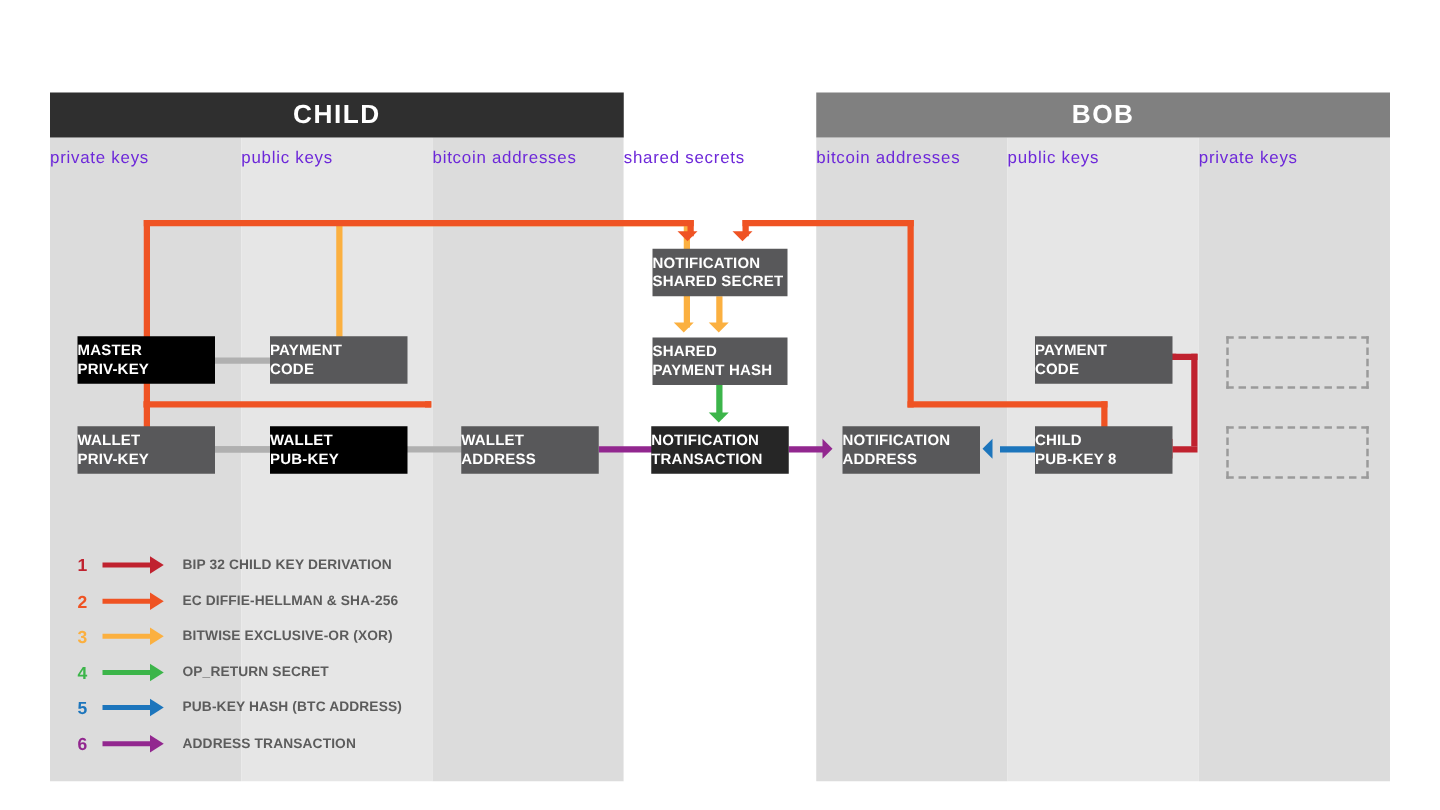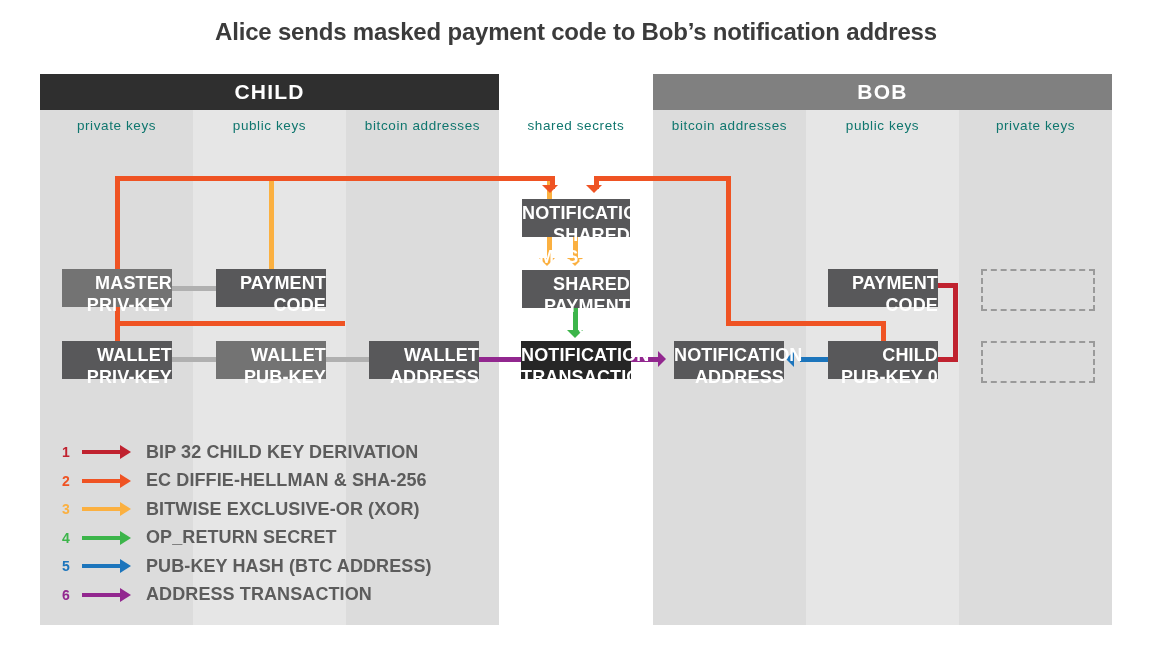--- a/index.html
+++ b/index.html
@@ -3,51 +3,50 @@
 <meta charset="utf-8">
 <style>
   html,body{margin:0;padding:0;background:#ffffff;}
   body{width:1152px;height:648px;font-family:"Liberation Sans",sans-serif;position:relative;overflow:hidden;}
   #stage{position:absolute;left:0;top:0;width:1152px;height:648px;}
 
   .title{position:absolute;left:0;top:18px;width:1152px;text-align:center;
     font-size:24px;font-weight:bold;color:#3b3b3b;letter-spacing:-0.2px;}
 
   .col{position:absolute;top:110px;height:515px;}
-  .colhdr{position:absolute;top:118px;font-size:13.5px;color:#0f766e;
-    text-align:center;letter-spacing:0.6px;}
+  .colhdr{position:absolute;top:118px;font-size:13.5px;color:#6d28d9;
+    letter-spacing:0.6px;}
 
   .partybar{position:absolute;top:74px;height:36px;color:#fff;
     font-size:21px;font-weight:bold;letter-spacing:1.2px;
     display:flex;align-items:center;justify-content:center;}
 
   .box{position:absolute;display:flex;align-items:center;justify-content:center;
-    text-align:right;color:#ffffff;font-weight:bold;font-size:18px;
+    text-align:left;color:#ffffff;font-weight:bold;font-size:12px;
     line-height:1.22;letter-spacing:0.15px;}
   .box.dark{background:#58585a;}
-  .box.light{background:#737373;}
+  .box.light{background:#000000;}
   .box.black{background:#262626;}
   .box.ghost{background:transparent;border:2px dashed #9a9a9a;}
 
   .seg{position:absolute;}
 
   .legend{position:absolute;left:62px;top:438px;}
   .lrow{position:relative;height:28.5px;display:flex;align-items:center;}
   .lnum{width:20px;font-size:14px;font-weight:bold;text-align:left;}
   .lline{position:relative;width:52px;height:14px;margin-right:12px;}
   .lbar{position:absolute;left:0;top:5px;width:40px;height:4px;}
   .lhead{position:absolute;left:38px;top:0;width:0;height:0;
     border-top:7px solid transparent;border-bottom:7px solid transparent;}
-  .ltxt{font-size:18px;font-weight:bold;color:#5c5c5c;letter-spacing:0.1px;white-space:nowrap;}
+  .ltxt{font-size:11px;font-weight:bold;color:#5c5c5c;letter-spacing:0.1px;white-space:nowrap;}
 </style>
 </head>
 <body>
 
 <div id="stage">
-  <div class="title">Alice sends masked payment code to Bob’s notification address</div>
   <div id="columns">
       <div class="col" style="left: 40px; width: 153px; background: rgb(220, 220, 220);"></div>
       <div class="col" style="left: 193px; width: 153px; background: rgb(230, 230, 230);"></div>
       <div class="col" style="left: 346px; width: 153px; background: rgb(220, 220, 220);"></div>
       <div class="col" style="left: 499px; width: 154px; background: rgb(255, 255, 255);"></div>
       <div class="col" style="left: 653px; width: 153px; background: rgb(220, 220, 220);"></div>
       <div class="col" style="left: 806px; width: 153px; background: rgb(230, 230, 230);"></div>
       <div class="col" style="left: 959px; width: 153px; background: rgb(220, 220, 220);"></div>
     </div>
   <div id="partybars">
@@ -102,26 +101,26 @@
       <div class="seg" style="left: 479px; top: 357px; width: 44px; height: 5px; background: rgb(146, 39, 143);"></div>
       <div class="seg" style="left: 631px; top: 357px; width: 30px; height: 5px; background: rgb(146, 39, 143);"></div>
       <div class="seg" style="left: 658px; top: 351px; width: 0px; height: 0px; border-top: 8px solid transparent; border-bottom: 8px solid transparent; border-left: 8px solid rgb(146, 39, 143);"></div>
     </div>
   <div id="boxes">
       <div class="box light" style="left: 62px; top: 269px; width: 110px; height: 38px; display: block; padding-top: 4.1px; box-sizing: border-box;"><span>MASTER</span><br><span>PRIV-KEY</span></div>
       <div class="box dark" style="left: 216px; top: 269px; width: 110px; height: 38px; display: block; padding-top: 4.1px; box-sizing: border-box;"><span>PAYMENT</span><br><span>CODE</span></div>
       <div class="box dark" style="left: 62px; top: 341px; width: 110px; height: 38px; display: block; padding-top: 4.1px; box-sizing: border-box;"><span>WALLET</span><br><span>PRIV-KEY</span></div>
       <div class="box light" style="left: 216px; top: 341px; width: 110px; height: 38px; display: block; padding-top: 4.1px; box-sizing: border-box;"><span>WALLET</span><br><span>PUB-KEY</span></div>
       <div class="box dark" style="left: 369px; top: 341px; width: 110px; height: 38px; display: block; padding-top: 4.1px; box-sizing: border-box;"><span>WALLET</span><br><span>ADDRESS</span></div>
-      <div class="box dark" style="left: 522px; top: 199px; width: 108px; height: 38px; display: block; padding-top: 4.1px; box-sizing: border-box;"><span>NOTIFICATION</span><br><span>SHARED MESSAGE</span></div>
-      <div class="box dark" style="left: 522px; top: 270px; width: 108px; height: 38px; display: block; padding-top: 4.1px; box-sizing: border-box;"><span>SHARED</span><br><span>PAYMENT CODE</span></div>
+      <div class="box dark" style="left: 522px; top: 199px; width: 108px; height: 38px; display: block; padding-top: 4.1px; box-sizing: border-box;"><span>NOTIFICATION</span><br><span>SHARED SECRET</span></div>
+      <div class="box dark" style="left: 522px; top: 270px; width: 108px; height: 38px; display: block; padding-top: 4.1px; box-sizing: border-box;"><span>SHARED</span><br><span>PAYMENT HASH</span></div>
       <div class="box black" style="left: 521px; top: 341px; width: 110px; height: 38px; display: block; padding-top: 4.1px; box-sizing: border-box;"><span>NOTIFICATION</span><br><span>TRANSACTION</span></div>
       <div class="box dark" style="left: 674px; top: 341px; width: 110px; height: 38px; display: block; padding-top: 4.1px; box-sizing: border-box;"><span>NOTIFICATION</span><br><span>ADDRESS</span></div>
       <div class="box dark" style="left: 828px; top: 269px; width: 110px; height: 38px; display: block; padding-top: 4.1px; box-sizing: border-box;"><span>PAYMENT</span><br><span>CODE</span></div>
-      <div class="box dark" style="left: 828px; top: 341px; width: 110px; height: 38px; display: block; padding-top: 4.1px; box-sizing: border-box;"><span>CHILD</span><br><span>PUB-KEY  0</span></div>
+      <div class="box dark" style="left: 828px; top: 341px; width: 110px; height: 38px; display: block; padding-top: 4.1px; box-sizing: border-box;"><span>CHILD</span><br><span>PUB-KEY  8</span></div>
       <div class="box ghost" style="left: 981px; top: 269px; width: 110px; height: 38px;"></div>
       <div class="box ghost" style="left: 981px; top: 341px; width: 110px; height: 38px;"></div>
     </div>
   <div class="legend" id="legend">
       <div class="lrow">
         <div class="lnum" style="color: rgb(192, 34, 47);">1</div>
         <div class="lline">
           <div class="lbar" style="background: rgb(192, 34, 47);"></div>
           <div class="lhead" style="border-left: 11px solid rgb(192, 34, 47);"></div>
         </div>

